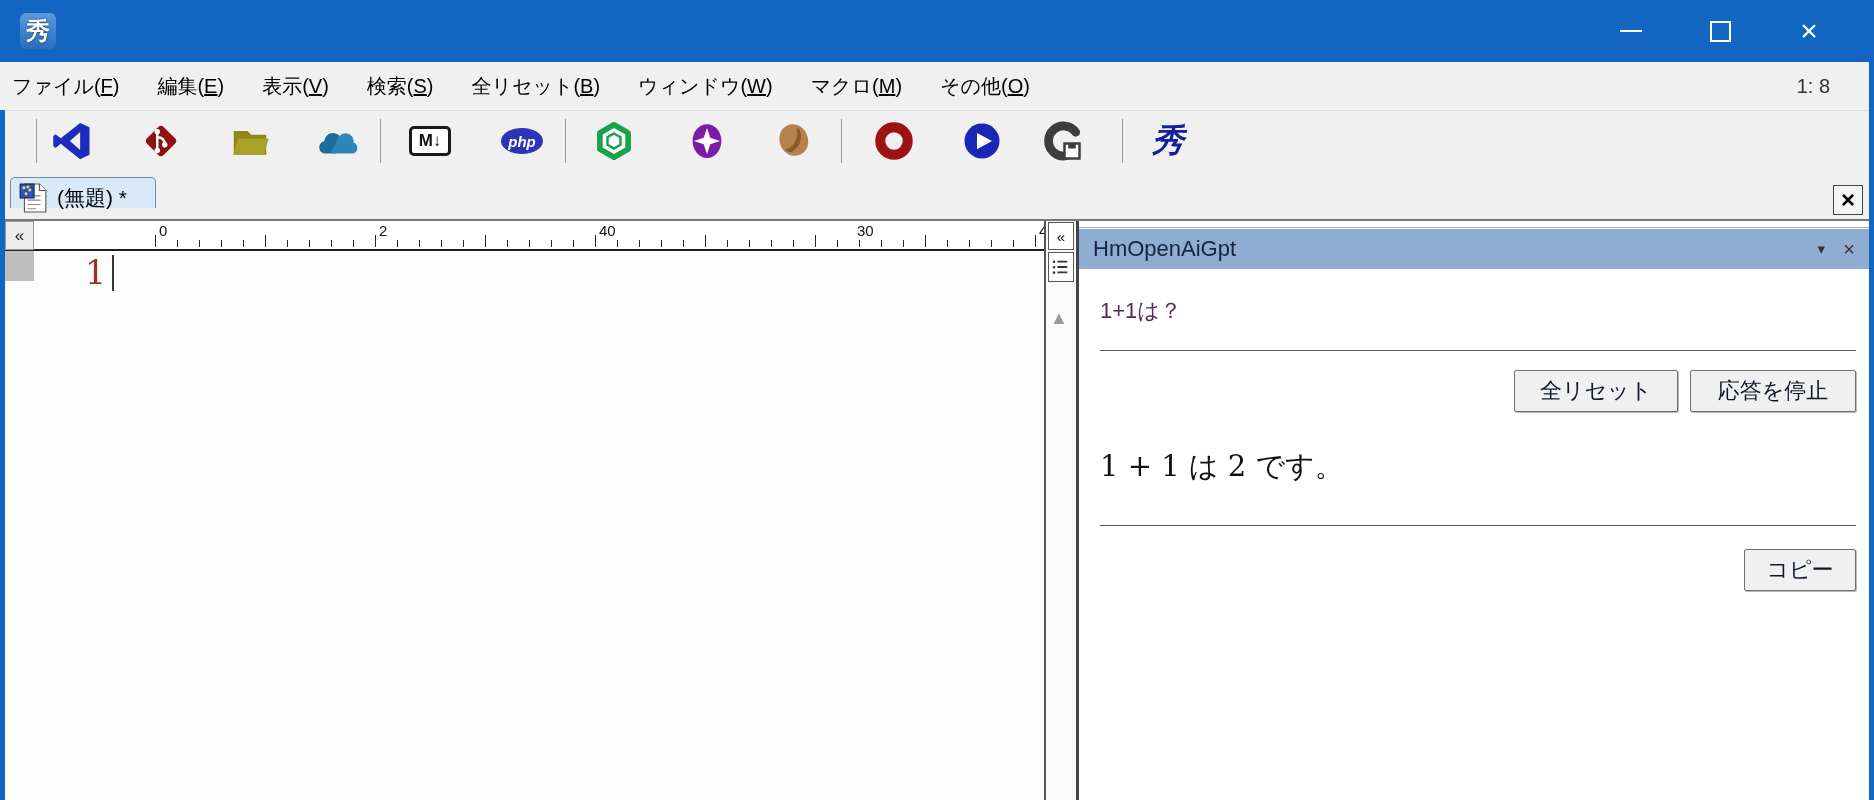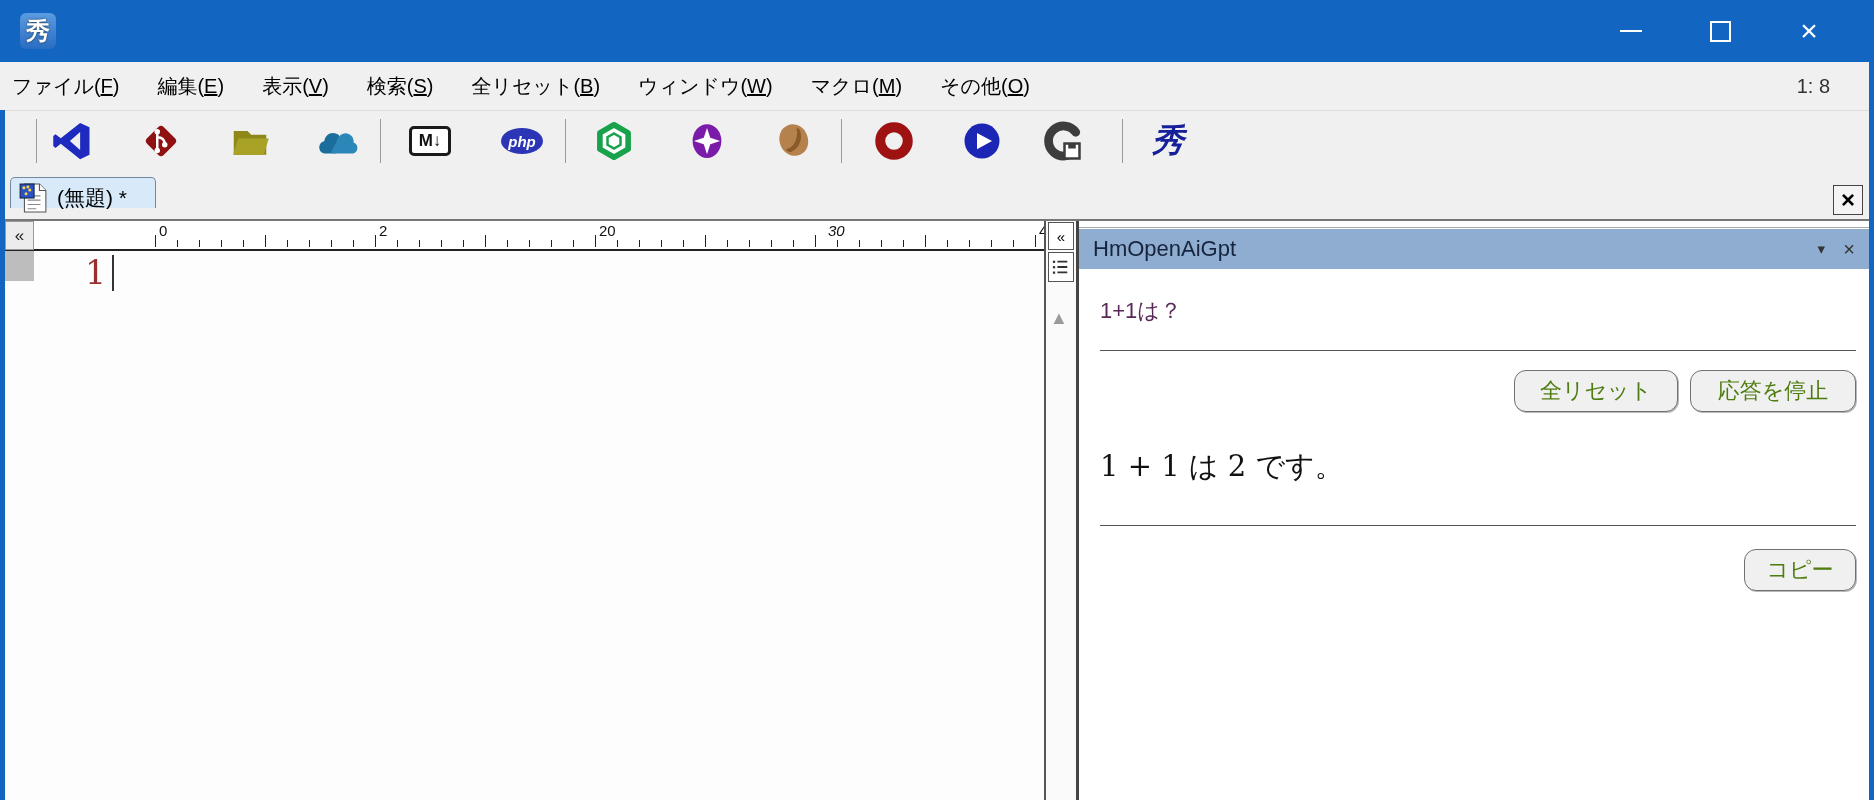--- a/index.html
+++ b/index.html
@@ -67,22 +67,22 @@
   .panel{left:1079px;top:221px;width:790px;height:579px;background:#fff;}
   .panel-topline{position:absolute;left:0;top:6px;width:790px;height:1px;background:#aaa;}
   .panel-header{position:absolute;left:0;top:8px;width:790px;height:40px;background:#8fadd0;
                 display:flex;align-items:center;}
   .panel-title{margin-left:14px;font-size:22px;color:#16243e;}
   .panel-collapse{position:absolute;right:44px;top:0;height:40px;display:flex;align-items:center;font-size:15px;color:#333;}
   .panel-close{position:absolute;right:14px;top:0;height:40px;display:flex;align-items:center;font-size:20px;color:#333;}
   .question{position:absolute;left:21px;top:75px;font-size:22px;color:#5a2858;}
   .hr1{position:absolute;left:21px;top:129px;width:756px;height:1px;background:#555;}
   .hr2{position:absolute;left:21px;top:304px;width:756px;height:1px;background:#555;}
-  .pbtn{position:absolute;background:#f0f0f0;border:1px solid #707070;border-radius:12px;box-sizing:border-box;
-        display:flex;align-items:center;justify-content:center;font-size:22px;color:#4d7c0f;
+  .pbtn{position:absolute;background:#f0f0f0;border:1px solid #707070;border-radius:2px;box-sizing:border-box;
+        display:flex;align-items:center;justify-content:center;font-size:22px;color:#0f172a;
         box-shadow:1px 1px 0 #b8b8b8;}
   .btn-reset{left:435px;top:149px;width:164px;height:42px;}
   .btn-stop{left:611px;top:149px;width:166px;height:42px;text-align:center;}
   .btn-copy{left:665px;top:328px;width:112px;height:42px;}
   .response{position:absolute;left:21px;top:226px;font-family:"DejaVu Serif",serif;font-size:29px;color:#111;white-space:pre;}
   
   .border-left{left:0;top:110px;width:5px;height:690px;background:#1266c1;}
   .border-right{left:1869px;top:62px;width:5px;height:738px;background:#1266c1;}
 </style>
 </head>
@@ -213,22 +213,22 @@
     <span>×</span>
   </div>
   <div class="abs main-topline"></div>
 
   <div class="abs editor-bg"></div>
   <div class="abs ruler">
     <div class="ruler-minor"></div>
     <div class="ruler-major"></div>
     <span class="ruler-label" style="left:125px;">0</span>
     <span class="ruler-label" style="left:345px;">2</span>
-    <span class="ruler-label" style="left:565px;">20</span>
-    <span class="ruler-label" style="left:794px;font-style:italic;">30</span>
+    <span class="ruler-label" style="left:565px;">40</span>
+    <span class="ruler-label" style="left:823px;">30</span>
     <span class="ruler-label" style="left:1005px;">4</span>
   </div>
   <div class="abs ruler-bottomline"></div>
   <div class="abs collapse-btn">
     <span>«</span>
   </div>
   <div class="abs margin-block"></div>
 
   <div class="abs gutter editor-font">1</div>
   <div class="abs lnsep"></div>

